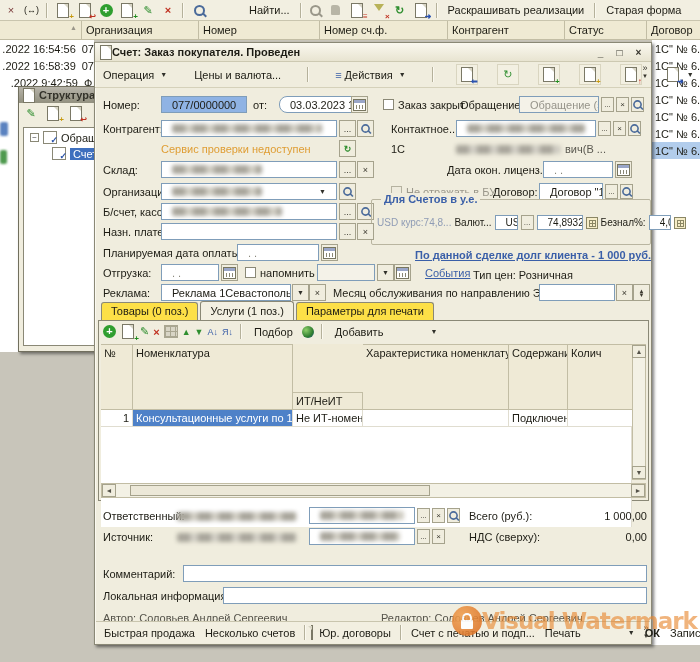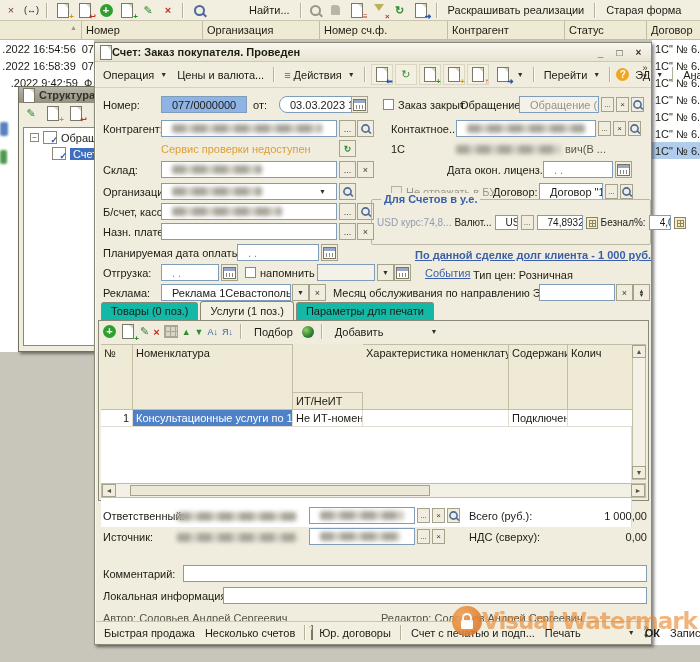--- a/index.html
+++ b/index.html
@@ -85,37 +85,37 @@
     font-size:8px;line-height:7px;text-align:center;color:#444;flex:0 0 auto;}
   .tree-sel{background:#3e6fbe;color:#fff;padding:0 3px;}
   
   #dlg{position:absolute;left:94px;top:42px;width:558px;height:603px;background:#f0edde;
     border:1px solid #8a8876;box-shadow:2px 2px 3px rgba(0,0,0,.5),inset 1px 1px 0 #fbf9f0;box-sizing:border-box;}
   #dlg .cap{height:18px;background:linear-gradient(#faf8ef,#e8e4d1);border-bottom:1px solid #cdc9b2;
     display:flex;align-items:center;gap:0;padding:0 5px;font-weight:bold;}
   .capbtns{margin-left:auto;display:flex;gap:4px;}
   .capbtn{width:15px;height:13px;display:flex;align-items:center;justify-content:center;
     font-size:10px;font-weight:bold;color:#33322a;}
-  #dlg .tbar{height:26px;border-bottom:1px solid #d5d1ba;display:flex;align-items:center;gap:2px;
+  #dlg .tbar{height:26px;border-bottom:1px solid #d5d1ba;display:flex;align-items:center;gap:19px;
     padding:0 4px;box-sizing:border-box;}
   .tbar-btn{display:flex;align-items:center;gap:3px;padding:2px 4px;white-space:nowrap;flex:0 0 auto;}
   .tbar-ic{width:20px;height:19px;display:flex;align-items:center;justify-content:center;flex:0 0 auto;
     border:1px solid #d9d5c0;background:#f3f0e2;}
   .ovf{position:absolute;right:3px;top:21px;display:flex;flex-direction:column;align-items:center;
     line-height:8px;font-size:9px;color:#33322a;}
   .frow{position:absolute;left:0;width:556px;height:18px;}
   .frow > *{position:absolute;top:0;}
   .warn{color:#df9d33;white-space:nowrap;}
   .grpbox{position:absolute;border:1px solid #b9b5a0;border-radius:2px;}
   .grpbox legend, .grp-legend{position:absolute;top:-7px;left:9px;background:#f0edde;padding:0 3px;
     color:#3a5fa8;font-weight:bold;white-space:nowrap;}
   .muted{color:#8f9cb5;white-space:nowrap;}
   
   .tabs{position:absolute;left:6px;top:259px;display:flex;gap:2px;}
-  .tab{border:1px solid #8a8876;border-bottom:none;border-radius:3px 3px 0 0;background:#14b8a6;
+  .tab{border:1px solid #8a8876;border-bottom:none;border-radius:3px 3px 0 0;background:#fde047;
     padding:2px 9px 3px;white-space:nowrap;}
   .tab.active{background:#f3f0e2;font-weight:normal;position:relative;top:-1px;padding-top:3px;}
   .panel{position:absolute;left:3px;top:277px;width:551px;height:181px;border:1px solid #8a8876;
     background:#f0edde;box-sizing:border-box;}
   .panel .tbar2{height:21px;display:flex;align-items:center;gap:4px;padding:0 4px;}
   
   .itbl{position:absolute;left:2px;top:23px;width:531px;}
   .itbl .hrow{display:flex;background:#efead6;}
   .itbl .hc{border-right:1px solid #c2bda4;border-top:1px solid #c2bda4;border-bottom:1px solid #c2bda4;
     padding:2px 3px;box-sizing:border-box;white-space:nowrap;overflow:hidden;}
@@ -223,22 +223,22 @@
     <span class="sep"></span>
     <span class="tbtn txt">Раскрашивать реализации</span>
     <span class="sep"></span>
     <span class="tbtn txt">Старая форма</span>
   </div>
 
   <div class="list-hdr">
     <span class="hcell" style="width:82px;">
         <span class="g" style="font-size:7px;color:#9a978a;float:right;">▲</span>
       </span>
+    <span class="hcell" style="width:117px;">Организация</span>
     <span class="hcell" style="width:121px;">Номер</span>
-    <span class="hcell" style="width:117px;">Организация</span>
     <span class="hcell" style="width:128px;">Номер сч.ф.</span>
     <span class="hcell" style="width:117px;">Контрагент</span>
     <span class="hcell" style="width:82px;">Статус</span>
     <span class="hcell" style="width:53px;border-right:none;">Договор</span>
   </div>
 
   <div class="abs" style="left:0;top:40px;width:94px;height:312px;background:#fff;"></div>
   <div class="lrow" style="left:0;top:40px;width:94px;">
     <span style="width:78px;text-align:right;">.2022 16:54:56</span>
     <span style="margin-left:6px;">07</span>

